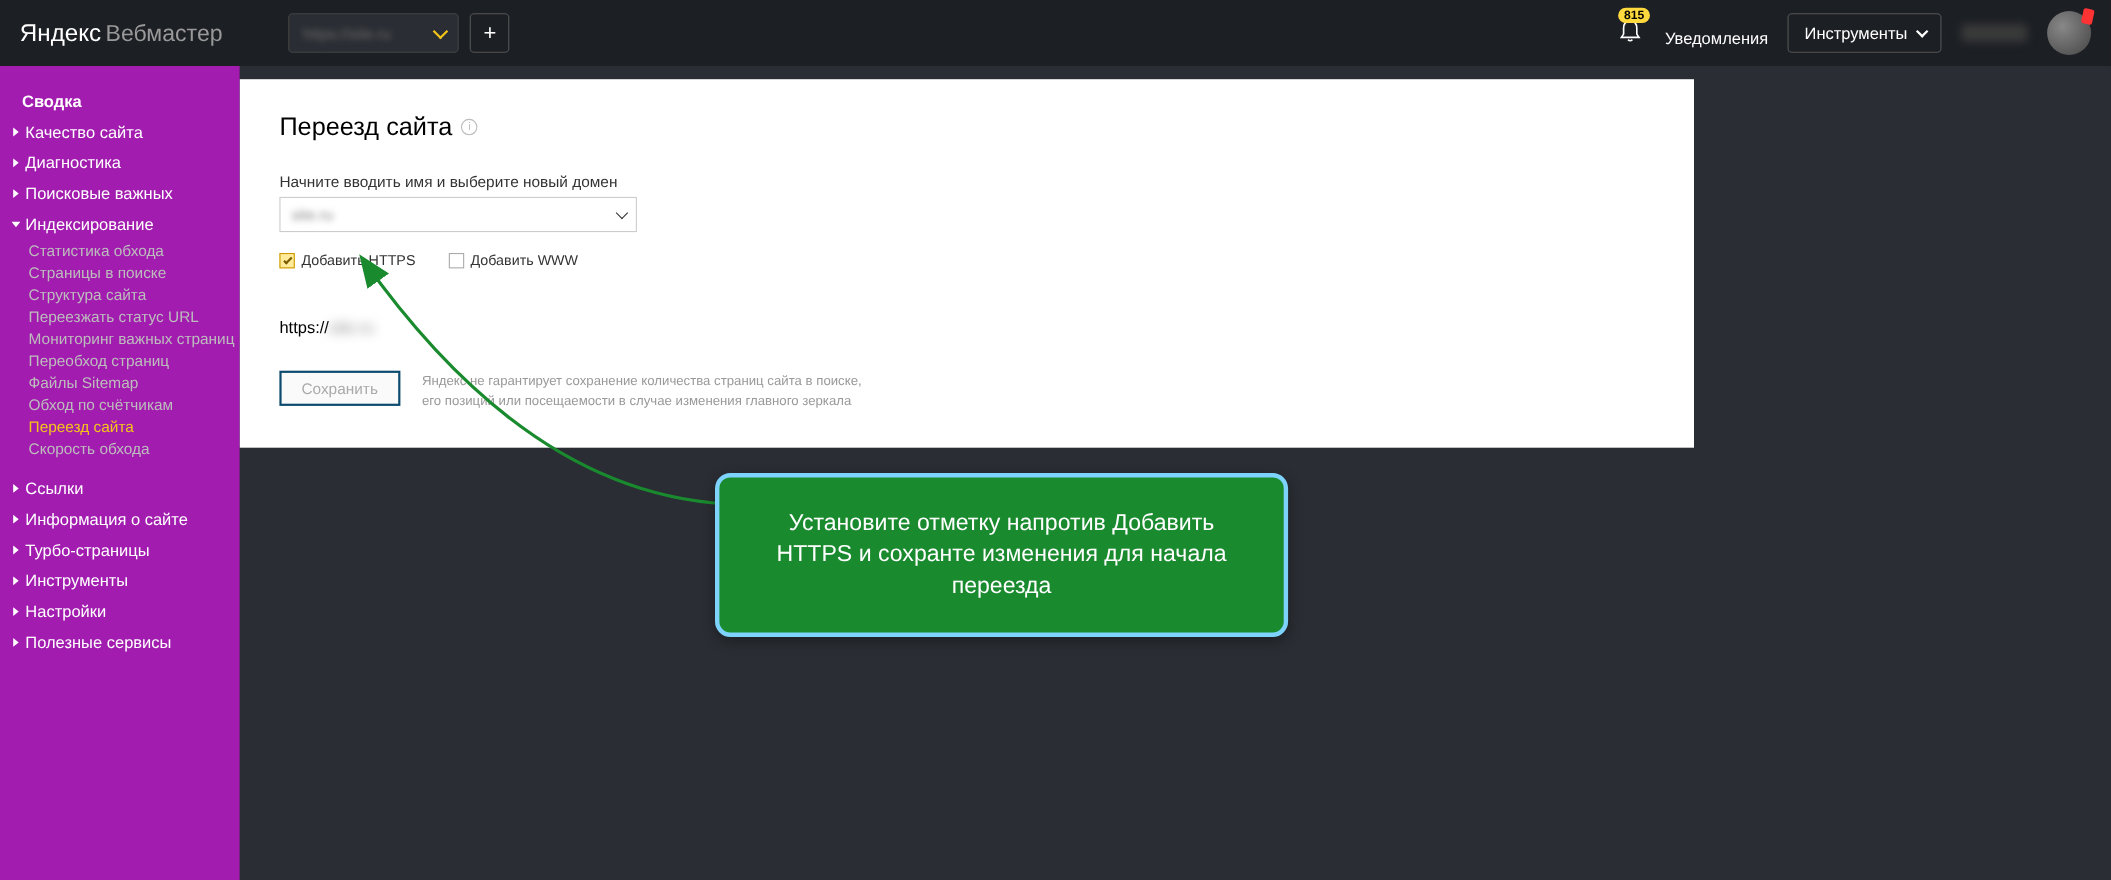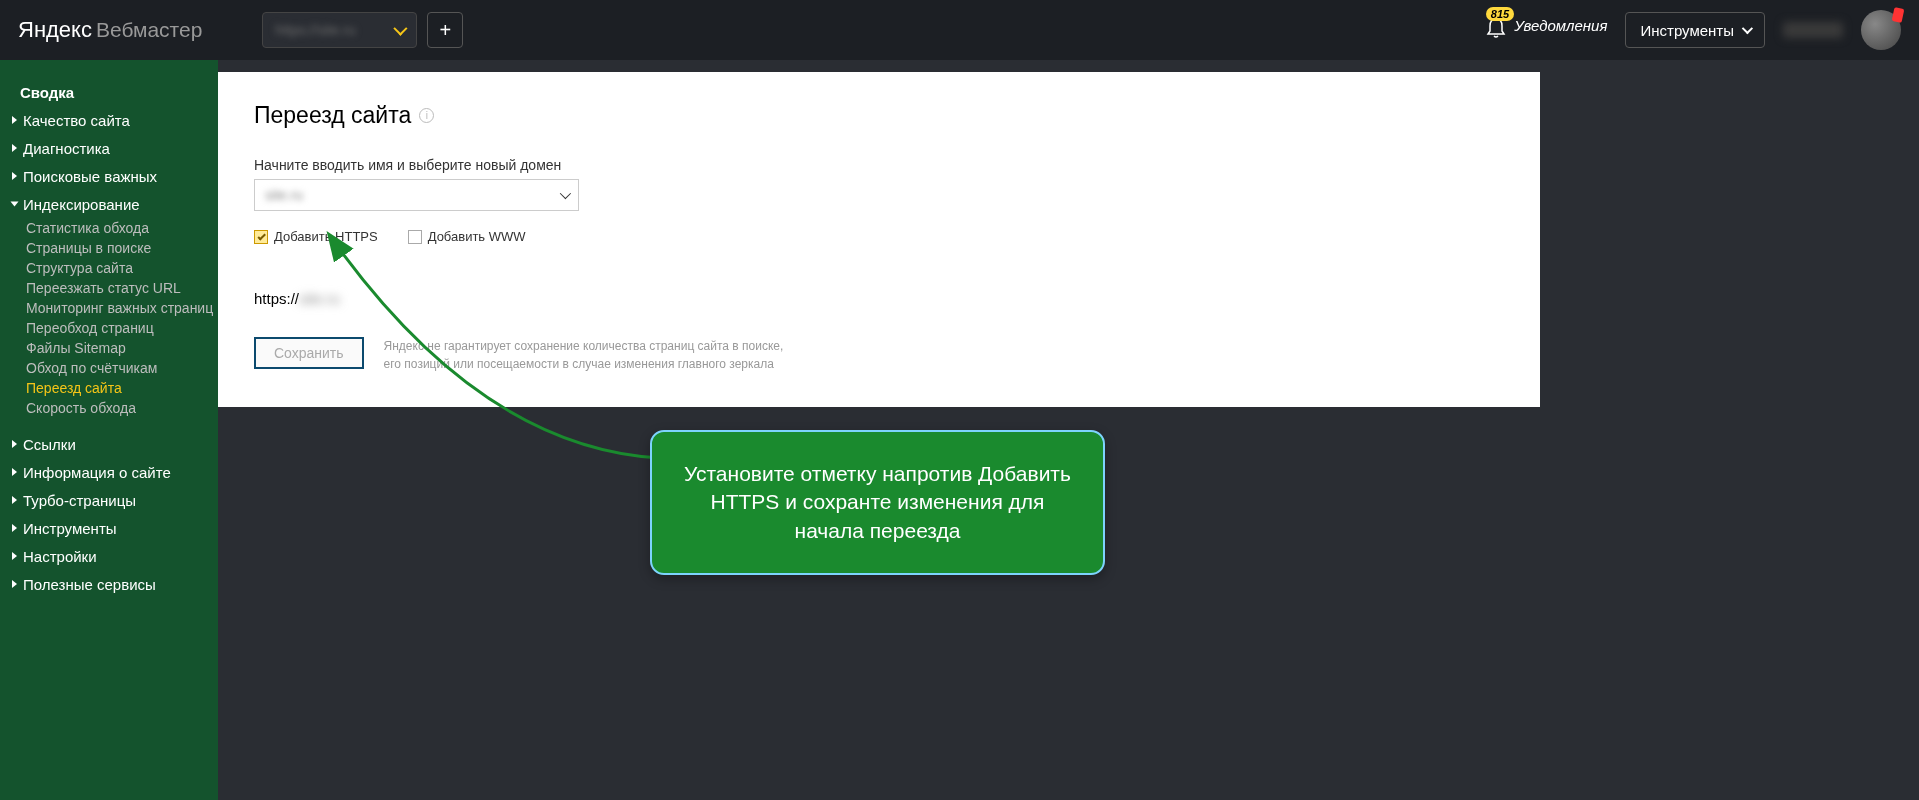--- a/index.html
+++ b/index.html
@@ -63,24 +63,23 @@
   cursor: pointer;
 }
 .header-right {
   margin-left: auto;
   display: flex;
   align-items: center;
   gap: 18px;
 }
 .notif {
   display: flex;
-  align-items: flex-start;
-  gap: 8px;
-  cursor: pointer;
-  font-style: italic;
+  align-items: flex-end;
+  gap: 22px;
+  cursor: pointer;
 }
 .bell-wrap { position: relative; }
 .notif-badge {
   position: absolute;
   top: -10px; right: -8px;
   background: #ffd93d;
   color: #000;
   font-size: 11px;
   font-weight: bold;
   padding: 1px 5px;
@@ -124,21 +123,21 @@
   position: absolute;
   top: -2px; right: -2px;
   width: 10px; height: 14px;
   background: #ff3333;
   border-radius: 2px;
   transform: rotate(12deg);
 }
 .layout { display: flex; height: calc(100% - 60px); }
 .sidebar {
   width: 218px;
-  background: #14532d;
+  background: #a21caf;
   padding-top: 18px;
 }
 .side-item {
   display: flex;
   align-items: center;
   height: 28px;
   padding-left: 12px;
   color: #fff;
   font-size: 15px;
   cursor: pointer;
@@ -252,23 +251,23 @@
   height: 32px;
   padding: 0 18px;
   font-size: 14px;
   cursor: pointer;
 }
 .save-note { font-size: 12px; color: #999; line-height: 1.5; max-width: 420px;}
 .callout {
   position: absolute;
   top: 430px;
   left: 650px;
-  width: 455px;
+  width: 521px;
   background: #1a8a2e;
-  border: 2px solid #7dd3fc;
+  border: 4px solid #7dd3fc;
   border-radius: 14px;
   padding: 28px 26px;
   color: #fff;
   font-size: 21px;
   line-height: 1.35;
   text-align: center;
   box-shadow: 0 4px 12px rgba(0,0,0,0.3);
 }
 .arrow-svg {
   position: absolute;

